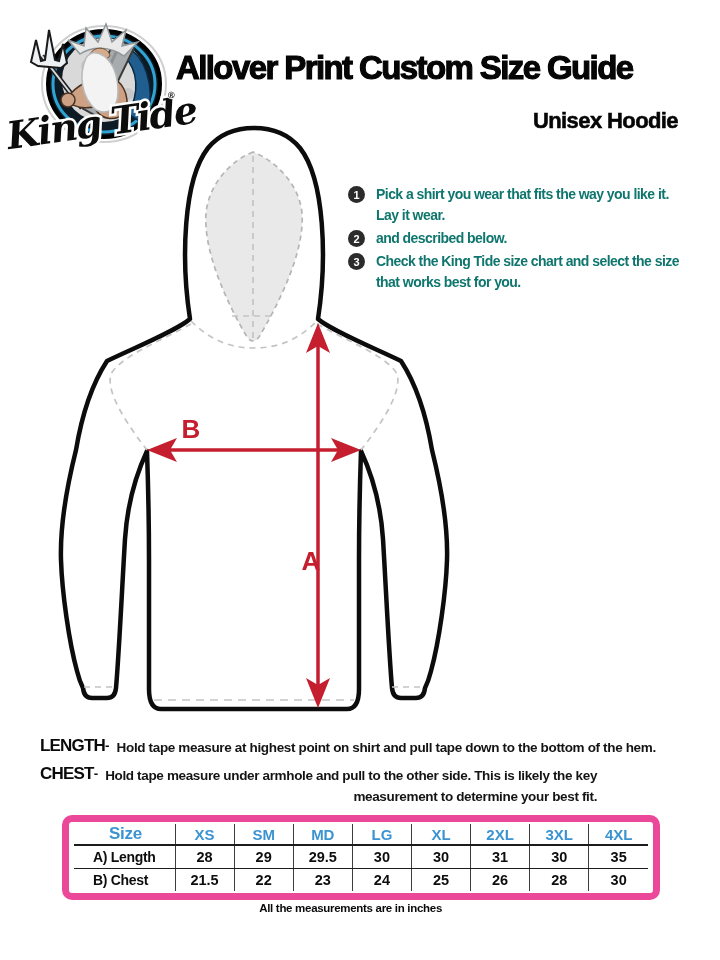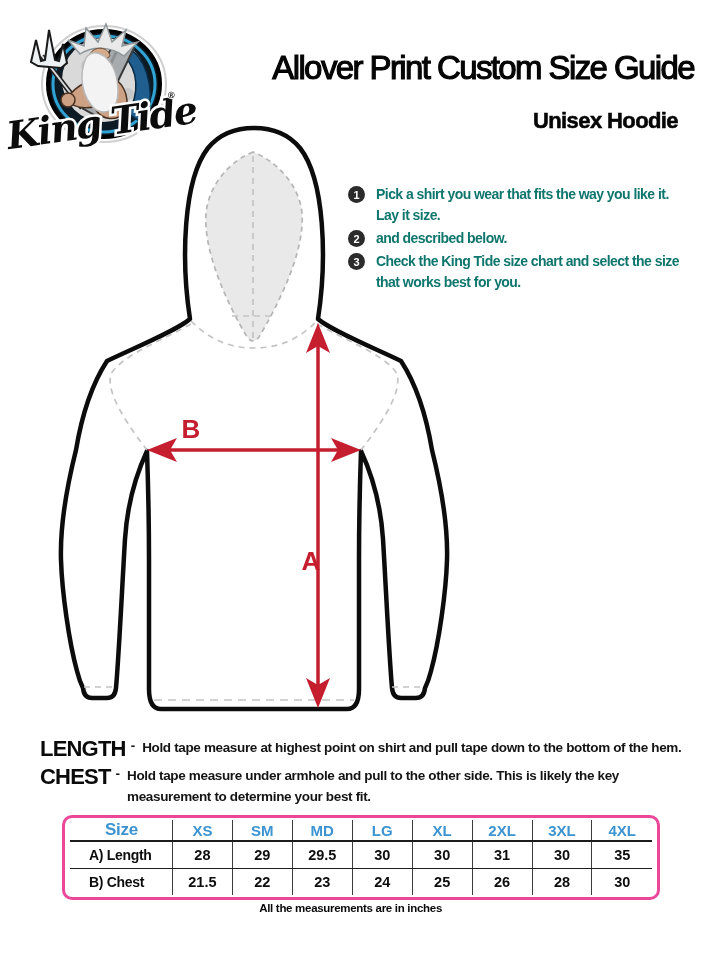--- a/index.html
+++ b/index.html
@@ -2,49 +2,49 @@
 <html><head>
 <meta charset="utf-8">
 <style>
   html,body{margin:0;padding:0;background:#ffffff;}
   body{width:720px;height:960px;position:relative;overflow:hidden;
        font-family:"Liberation Sans",sans-serif;color:#111;}
   .abs{position:absolute;}
 
   
   .logo-svg{left:16px;top:20px;width:172px;height:142px;overflow:visible;}
-  .title{left:192px;top:49px;width:502px;text-align:right;font-size:33px;font-weight:400;
+  .title{left:176px;top:49px;width:502px;text-align:left;font-size:33px;font-weight:700;
          letter-spacing:-1.6px;-webkit-text-stroke:1.1px #000;color:#060606;white-space:nowrap;}
   .subtitle{left:178px;top:108px;width:500px;text-align:right;font-size:22px;font-weight:700;
          letter-spacing:-0.6px;-webkit-text-stroke:0.5px #000;color:#060606;}
 
   
   .steps{left:348px;top:184px;width:372px;}
   .step{display:flex;gap:11px;margin-bottom:2px;align-items:flex-start;}
   .step-num{flex:0 0 17px;width:17px;height:17px;border-radius:50%;background:#2b2b2b;color:#fff;
             font-size:11px;font-weight:700;display:flex;align-items:center;justify-content:center;
             margin-top:2px;}
   .step-lines{font-size:14px;font-weight:700;line-height:21px;letter-spacing:-0.55px;color:#0f766e;}
   .step-lines div{white-space:nowrap;}
 
   
   .hoodie-svg{left:30px;top:118px;width:450px;height:612px;}
 
   
   .note{position:absolute;left:40px;display:flex;align-items:flex-start;}
   .note-1{top:736px;}
   .note-2{top:764px;}
-  .note-term{font-size:22px;font-weight:700;letter-spacing:-0.8px;margin-right:5px;color:#0a0a0a;}
+  .note-term{font-size:17px;font-weight:700;letter-spacing:-0.8px;color:#0a0a0a;}
   .note-sep{font-size:13.5px;font-weight:700;margin-right:7px;margin-top:2px;}
   .note-lines{font-size:13.5px;font-weight:700;line-height:21px;letter-spacing:-0.35px;margin-top:1px;
               color:#141414;}
-  .note-lines div{white-space:nowrap;}
-
-  
-  .size-table{left:62px;top:815px;width:598px;height:85px;border:3px solid #ec4899;border-radius:10px;
+  .note-lines div{white-space:nowrap;text-align:right;}
+
+  
+  .size-table{left:62px;top:815px;width:598px;height:85px;border:7px solid #ec4899;border-radius:10px;
               padding:2px 5px;box-sizing:border-box;background:#fff;}
   .size-table table{width:100%;height:100%;border-collapse:collapse;table-layout:fixed;}
   .size-table col.c-size{width:17.6%;}
   .size-table th,.size-table td{padding:0;vertical-align:middle;}
   .size-table thead th{color:#3B94D1;font-size:15px;font-weight:700;border-bottom:2px solid #1c1c1c;}
   .size-table thead th.size-hd{font-size:17px;text-align:left;padding-left:35px;letter-spacing:-0.3px;}
   .size-table th:not(:first-child),.size-table td:not(:first-child){border-left:1.6px solid #3d3d3d;}
   .size-table tbody tr:first-child td{border-bottom:1.8px solid #1c1c1c;}
   .size-table td{font-size:14.5px;font-weight:700;text-align:center;color:#0d0d0d;}
   .size-table td.row-label{text-align:left;padding-left:19px;font-size:14px;letter-spacing:-0.3px;margin-top:40px;}
@@ -84,21 +84,21 @@
 </svg>
 
 <div class="abs title">Allover Print Custom Size Guide</div>
 <div class="abs subtitle">Unisex Hoodie</div>
 
 <div class="abs steps">
   <div class="step">
     <div class="step-num">1</div>
     <div class="step-lines">
       <div>Pick a shirt you wear that fits the way you like it.</div>
-      <div>Lay it size.</div>
+      <div>Lay it wear.</div>
     </div>
   </div>
   <div class="step">
     <div class="step-num">2</div>
     <div class="step-lines">
       <div>and described below.</div>
     </div>
   </div>
   <div class="step">
     <div class="step-num">3</div>

